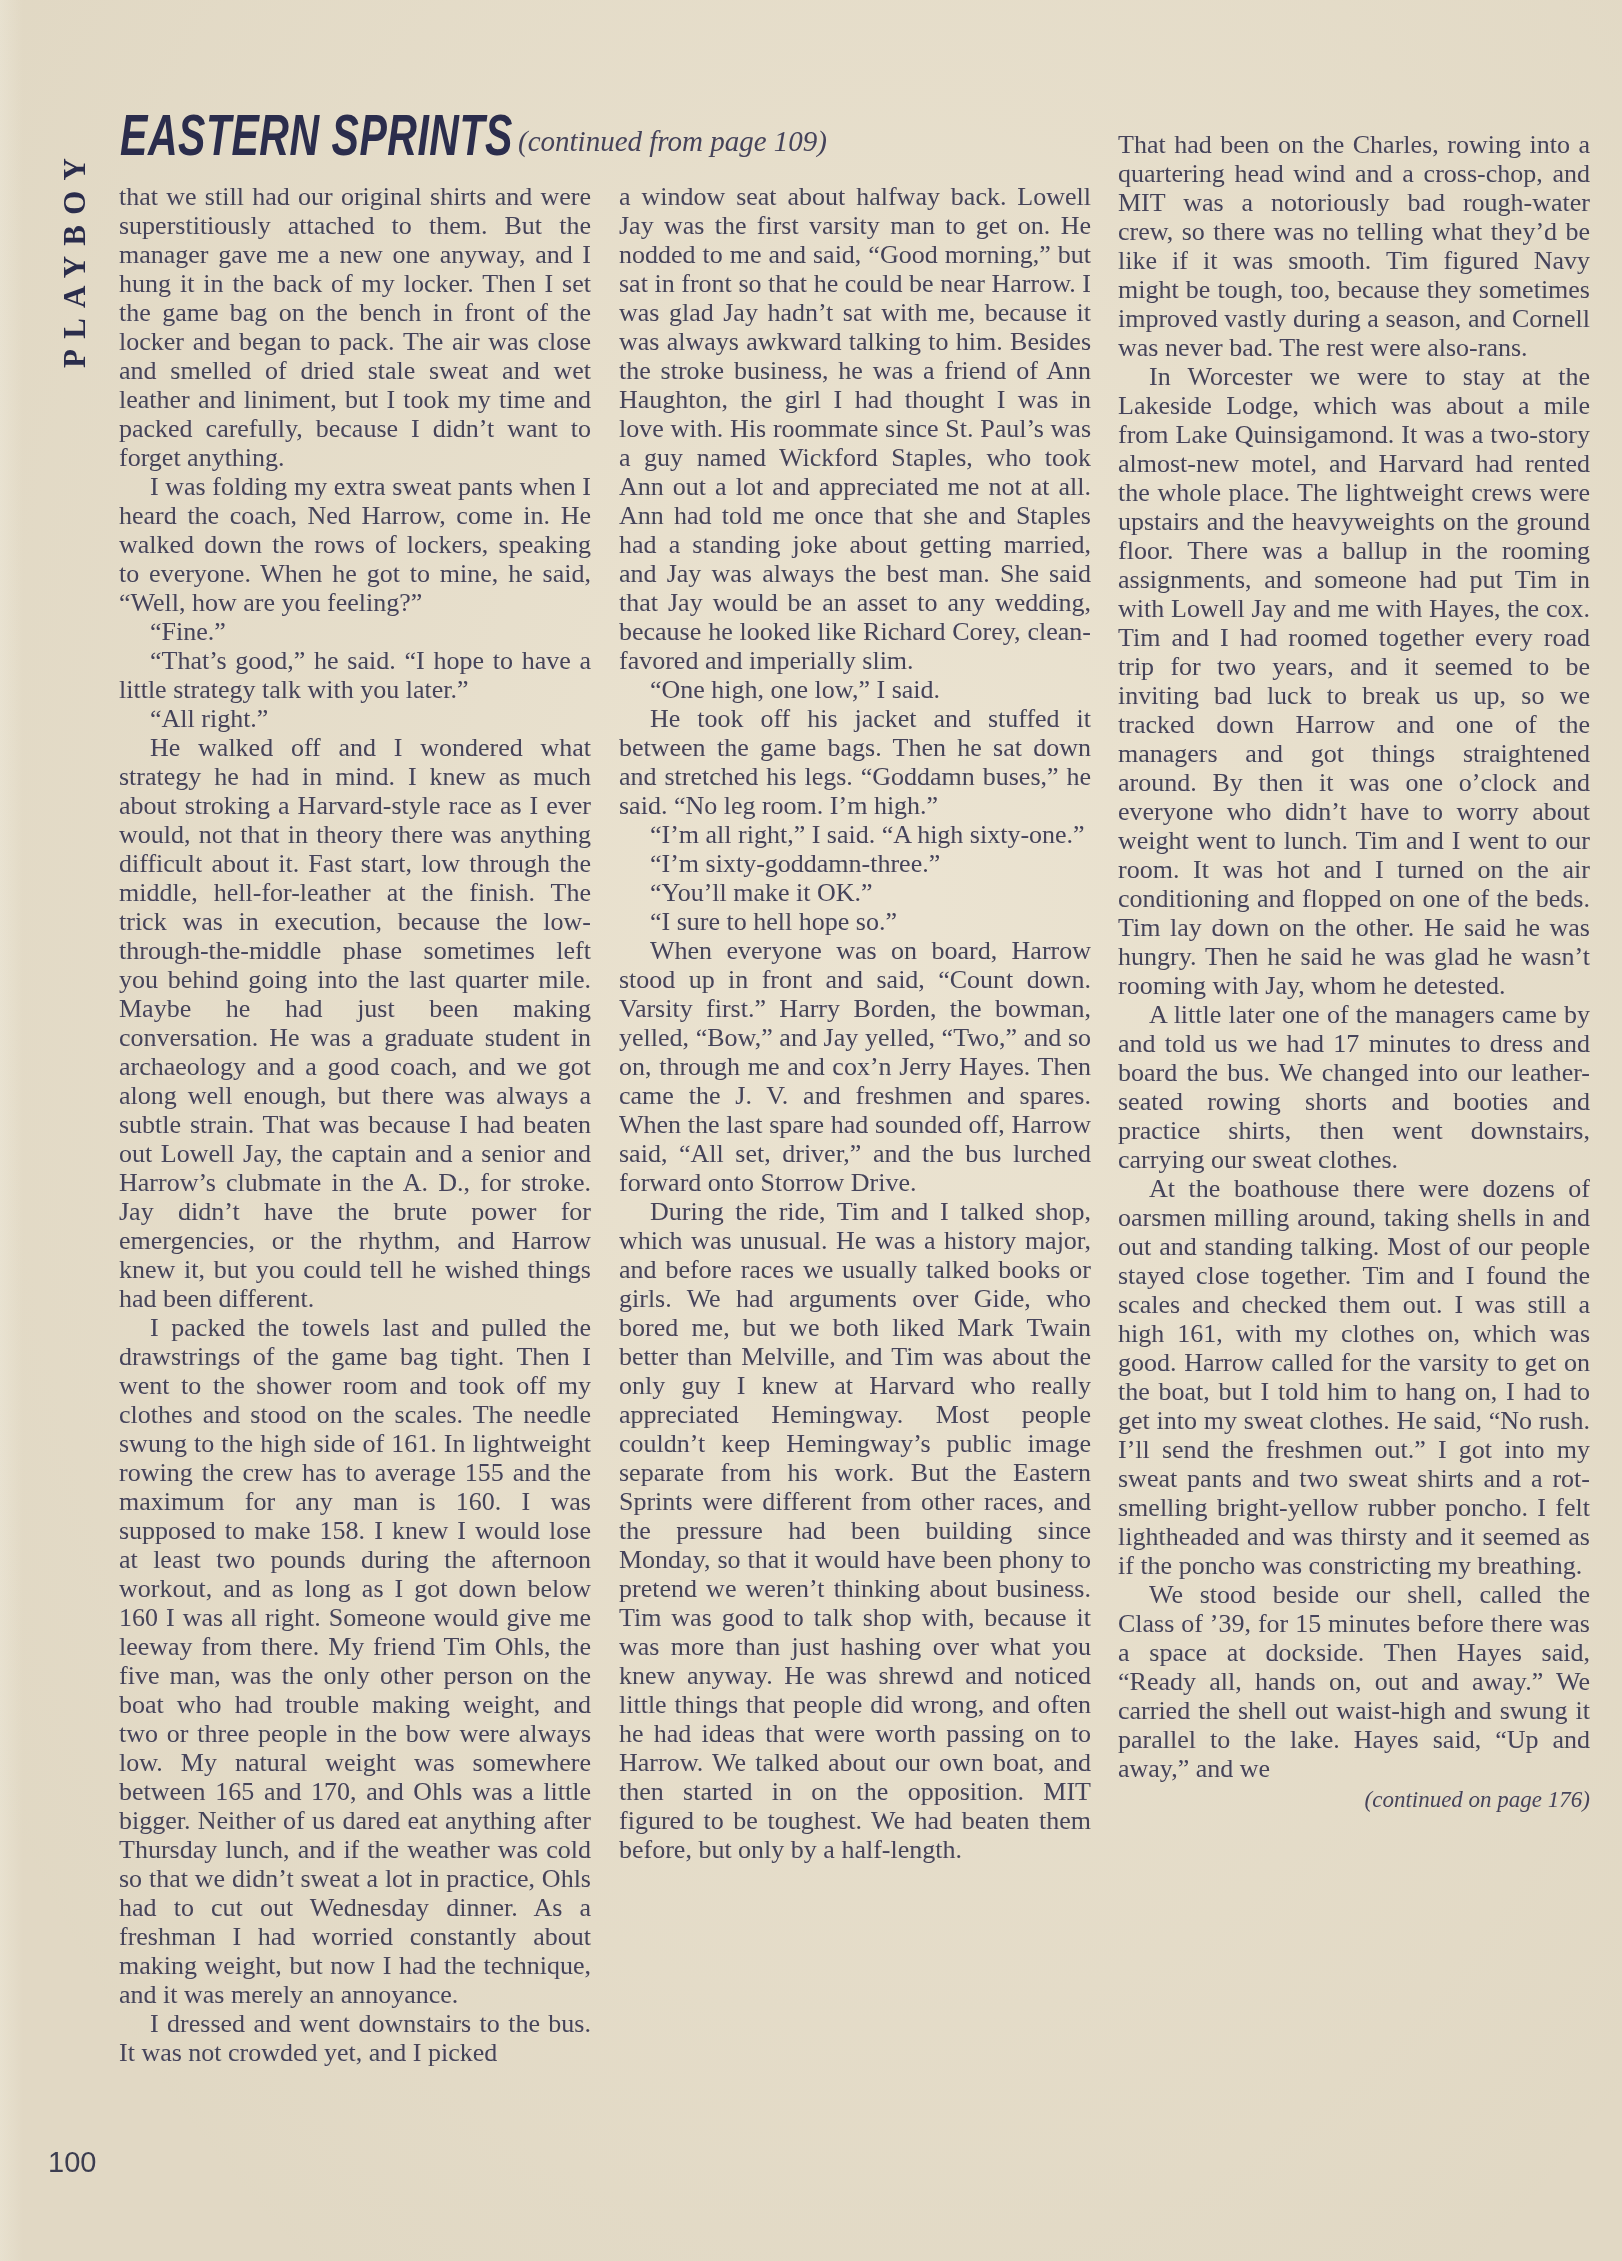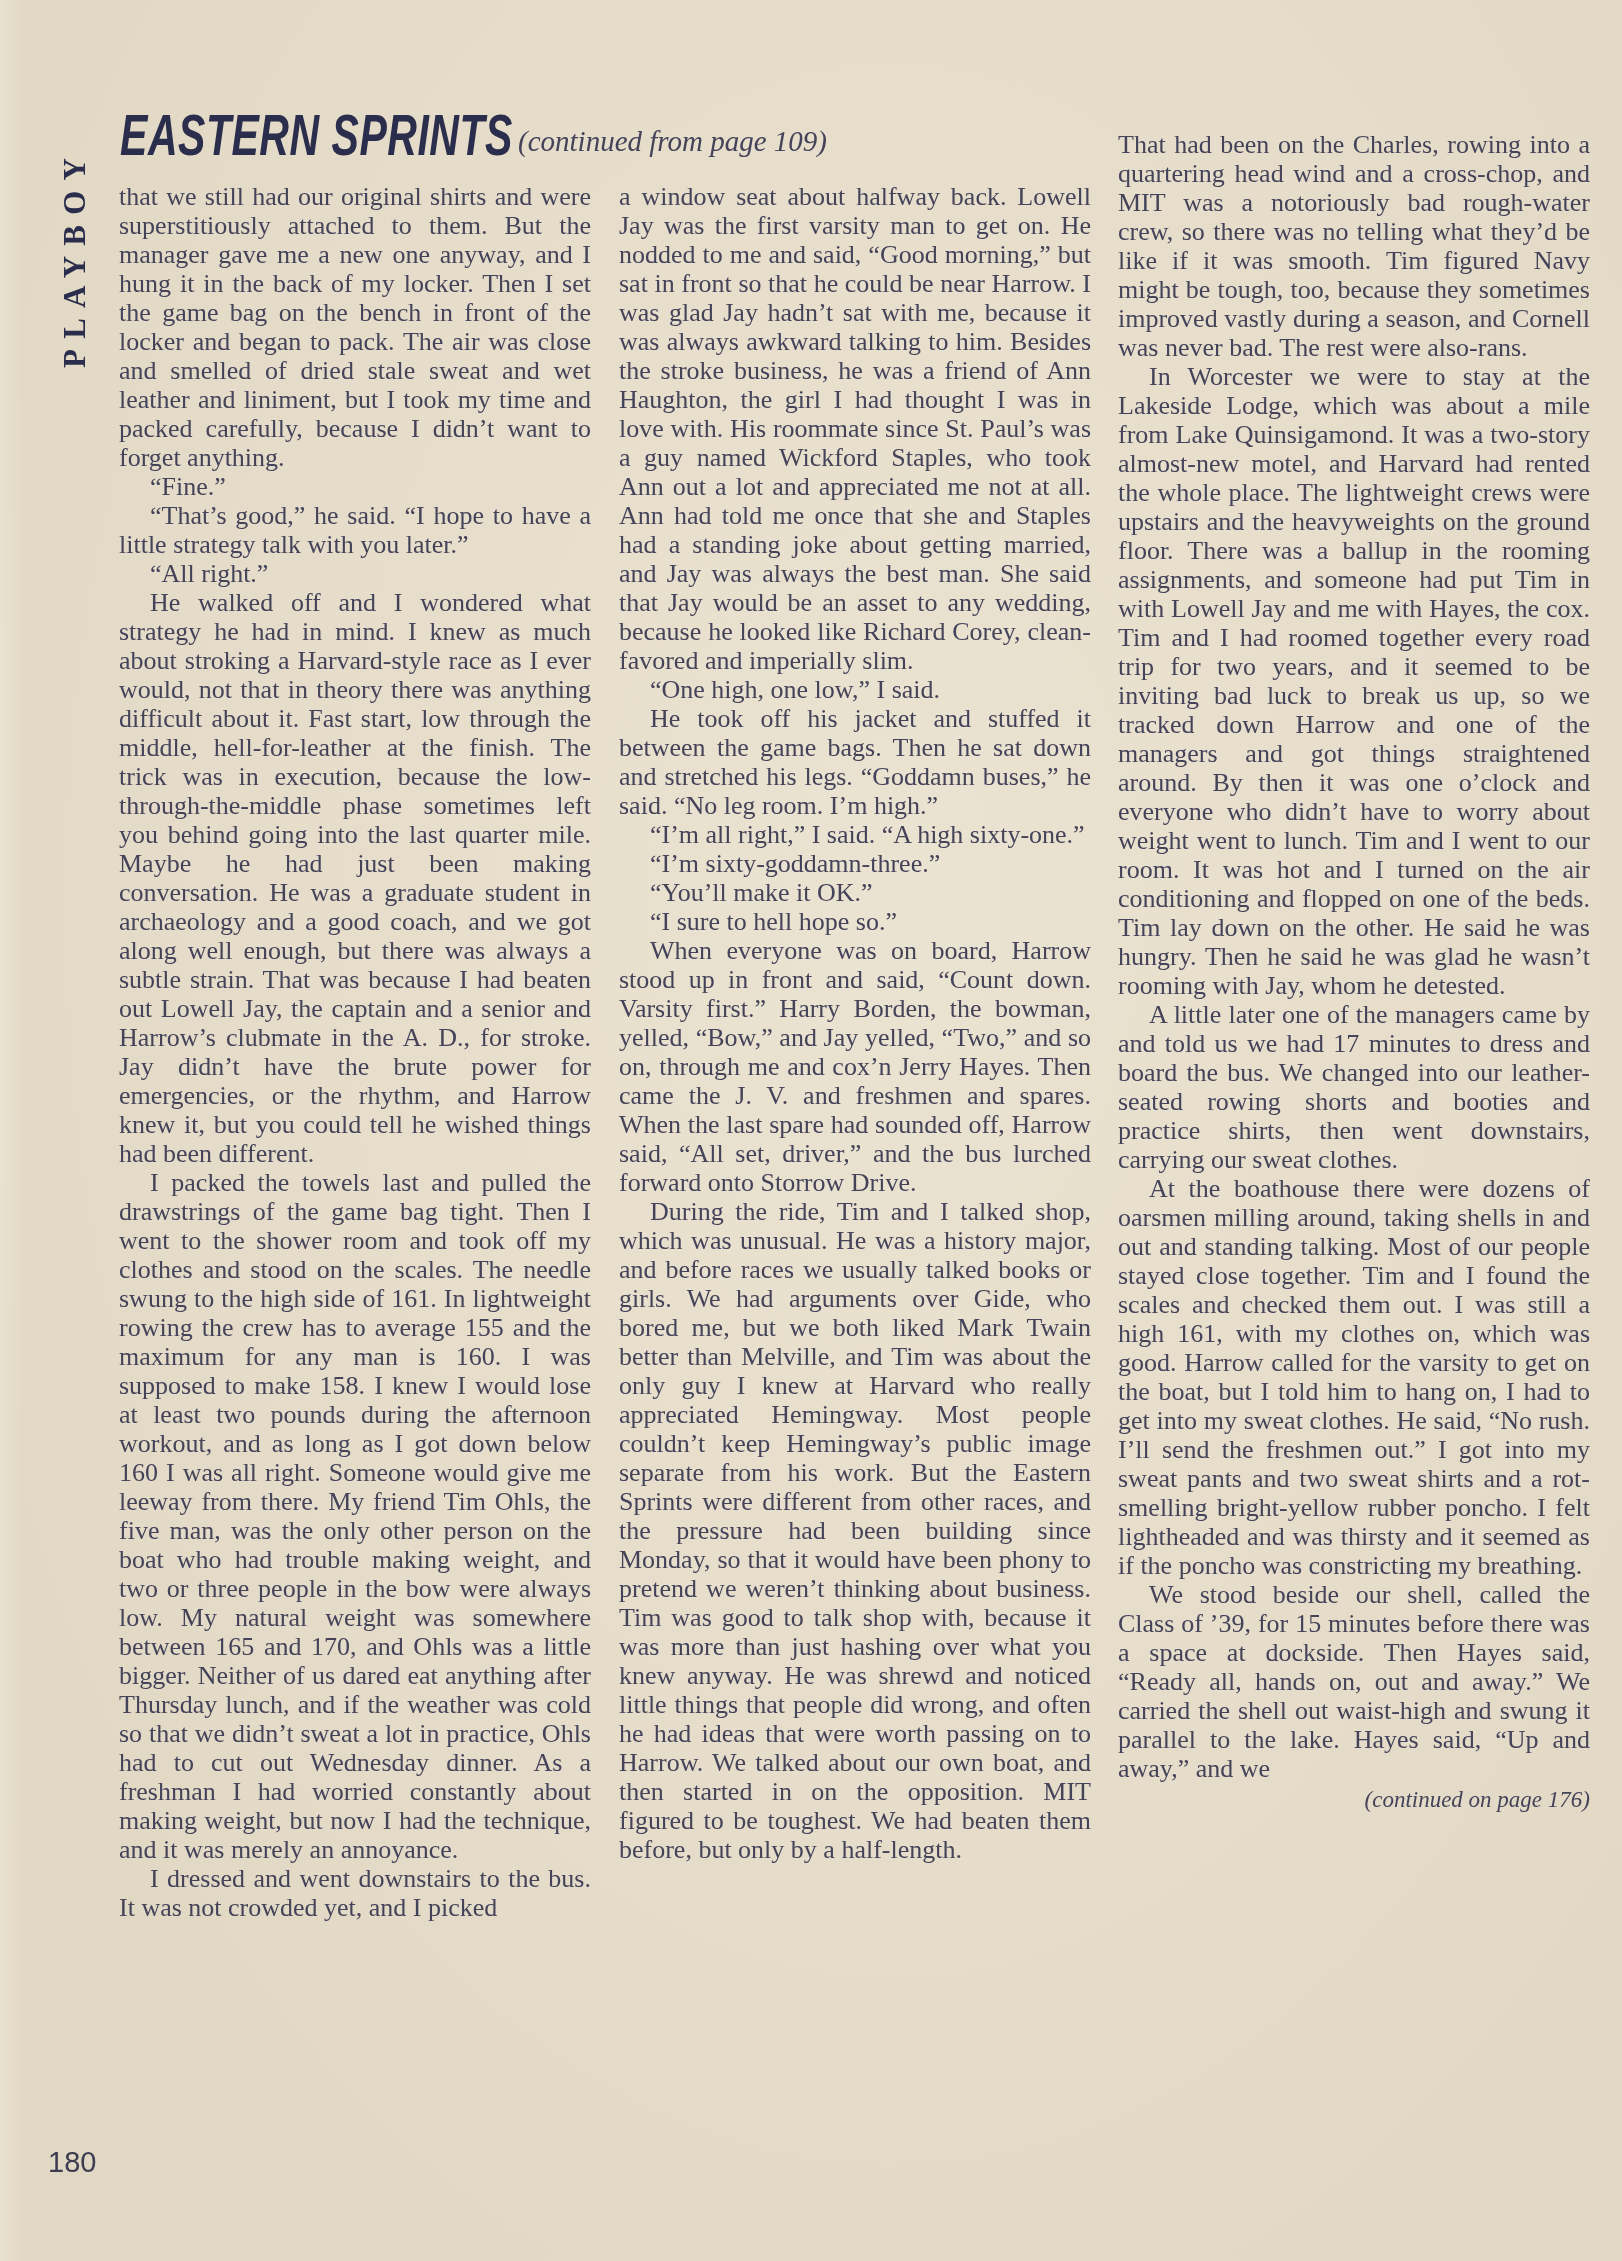--- a/index.html
+++ b/index.html
@@ -72,20 +72,21 @@
 
   <div class="brand">PLAYBOY</div>
 
   <h1 class="header-title">EASTERN SPRINTS</h1>
 
   <span class="header-cont">(continued from page 109)</span>
 
   <div class="col" id="col1">
     <div>
         <p class="para">that we still had our original shirts and were superstitiously attached to them. But the manager gave me a new one anyway, and I hung it in the back of my locker. Then I set the game bag on the bench in front of the locker and began to pack. The air was close and smelled of dried stale sweat and wet leather and liniment, but I took my time and packed carefully, because I didn’t want to forget anything.</p>
+        <p class="para indent">I was folding my extra sweat pants when I heard the coach, Ned Harrow, come in. He walked down the rows of lockers, speaking to everyone. When he got to mine, he said, “Well, how are you feeling?”</p>
         <p class="para indent">“Fine.”</p>
         <p class="para indent">“That’s good,” he said. “I hope to have a little strategy talk with you later.”</p>
         <p class="para indent">“All right.”</p>
         <p class="para indent">He walked off and I wondered what strategy he had in mind. I knew as much about stroking a Harvard-style race as I ever would, not that in theory there was anything difficult about it. Fast start, low through the middle, hell-for-leather at the finish. The trick was in execution, because the low-through-the-middle phase sometimes left you behind going into the last quarter mile. Maybe he had just been making conversation. He was a graduate student in archaeology and a good coach, and we got along well enough, but there was always a subtle strain. That was because I had beaten out Lowell Jay, the captain and a senior and Harrow’s clubmate in the A. D., for stroke. Jay didn’t have the brute power for emergencies, or the rhythm, and Harrow knew it, but you could tell he wished things had been different.</p>
         <p class="para indent">I packed the towels last and pulled the drawstrings of the game bag tight. Then I went to the shower room and took off my clothes and stood on the scales. The needle swung to the high side of 161. In lightweight rowing the crew has to average 155 and the maximum for any man is 160. I was supposed to make 158. I knew I would lose at least two pounds during the afternoon workout, and as long as I got down below 160 I was all right. Someone would give me leeway from there. My friend Tim Ohls, the five man, was the only other person on the boat who had trouble making weight, and two or three people in the bow were always low. My natural weight was somewhere between 165 and 170, and Ohls was a little bigger. Neither of us dared eat anything after Thursday lunch, and if the weather was cold so that we didn’t sweat a lot in practice, Ohls had to cut out Wednesday dinner. As a freshman I had worried constantly about making weight, but now I had the technique, and it was merely an annoyance.</p>
         <p class="para indent">I dressed and went downstairs to the bus. It was not crowded yet, and I picked</p>
       </div>
   </div>
 
   <div class="col" id="col2">
@@ -106,16 +107,16 @@
     <div>
         <p class="para">That had been on the Charles, rowing into a quartering head wind and a cross-chop, and MIT was a notoriously bad rough-water crew, so there was no telling what they’d be like if it was smooth. Tim figured Navy might be tough, too, because they sometimes improved vastly during a season, and Cornell was never bad. The rest were also-rans.</p>
         <p class="para indent">In Worcester we were to stay at the Lakeside Lodge, which was about a mile from Lake Quinsigamond. It was a two-story almost-new motel, and Harvard had rented the whole place. The lightweight crews were upstairs and the heavyweights on the ground floor. There was a ballup in the rooming assignments, and someone had put Tim in with Lowell Jay and me with Hayes, the cox. Tim and I had roomed together every road trip for two years, and it seemed to be inviting bad luck to break us up, so we tracked down Harrow and one of the managers and got things straightened around. By then it was one o’clock and everyone who didn’t have to worry about weight went to lunch. Tim and I went to our room. It was hot and I turned on the air conditioning and flopped on one of the beds. Tim lay down on the other. He said he was hungry. Then he said he was glad he wasn’t rooming with Jay, whom he detested.</p>
         <p class="para indent">A little later one of the managers came by and told us we had 17 minutes to dress and board the bus. We changed into our leather-seated rowing shorts and booties and practice shirts, then went downstairs, carrying our sweat clothes.</p>
         <p class="para indent">At the boathouse there were dozens of oarsmen milling around, taking shells in and out and standing talking. Most of our people stayed close together. Tim and I found the scales and checked them out. I was still a high 161, with my clothes on, which was good. Harrow called for the varsity to get on the boat, but I told him to hang on, I had to get into my sweat clothes. He said, “No rush. I’ll send the freshmen out.” I got into my sweat pants and two sweat shirts and a rot-smelling bright-yellow rubber poncho. I felt lightheaded and was thirsty and it seemed as if the poncho was constricting my breathing.</p>
         <p class="para indent">We stood beside our shell, called the Class of ’39, for 15 minutes before there was a space at dockside. Then Hayes said, “Ready all, hands on, out and away.” We carried the shell out waist-high and swung it parallel to the lake. Hayes said, “Up and away,” and we</p>
       </div>
     <p class="cont-note">(continued on page 176)</p>
   </div>
 
-  <div class="page-number">180</div>
+  <div class="page-number">100</div>
 
 </div>
 
 
 </body></html>

